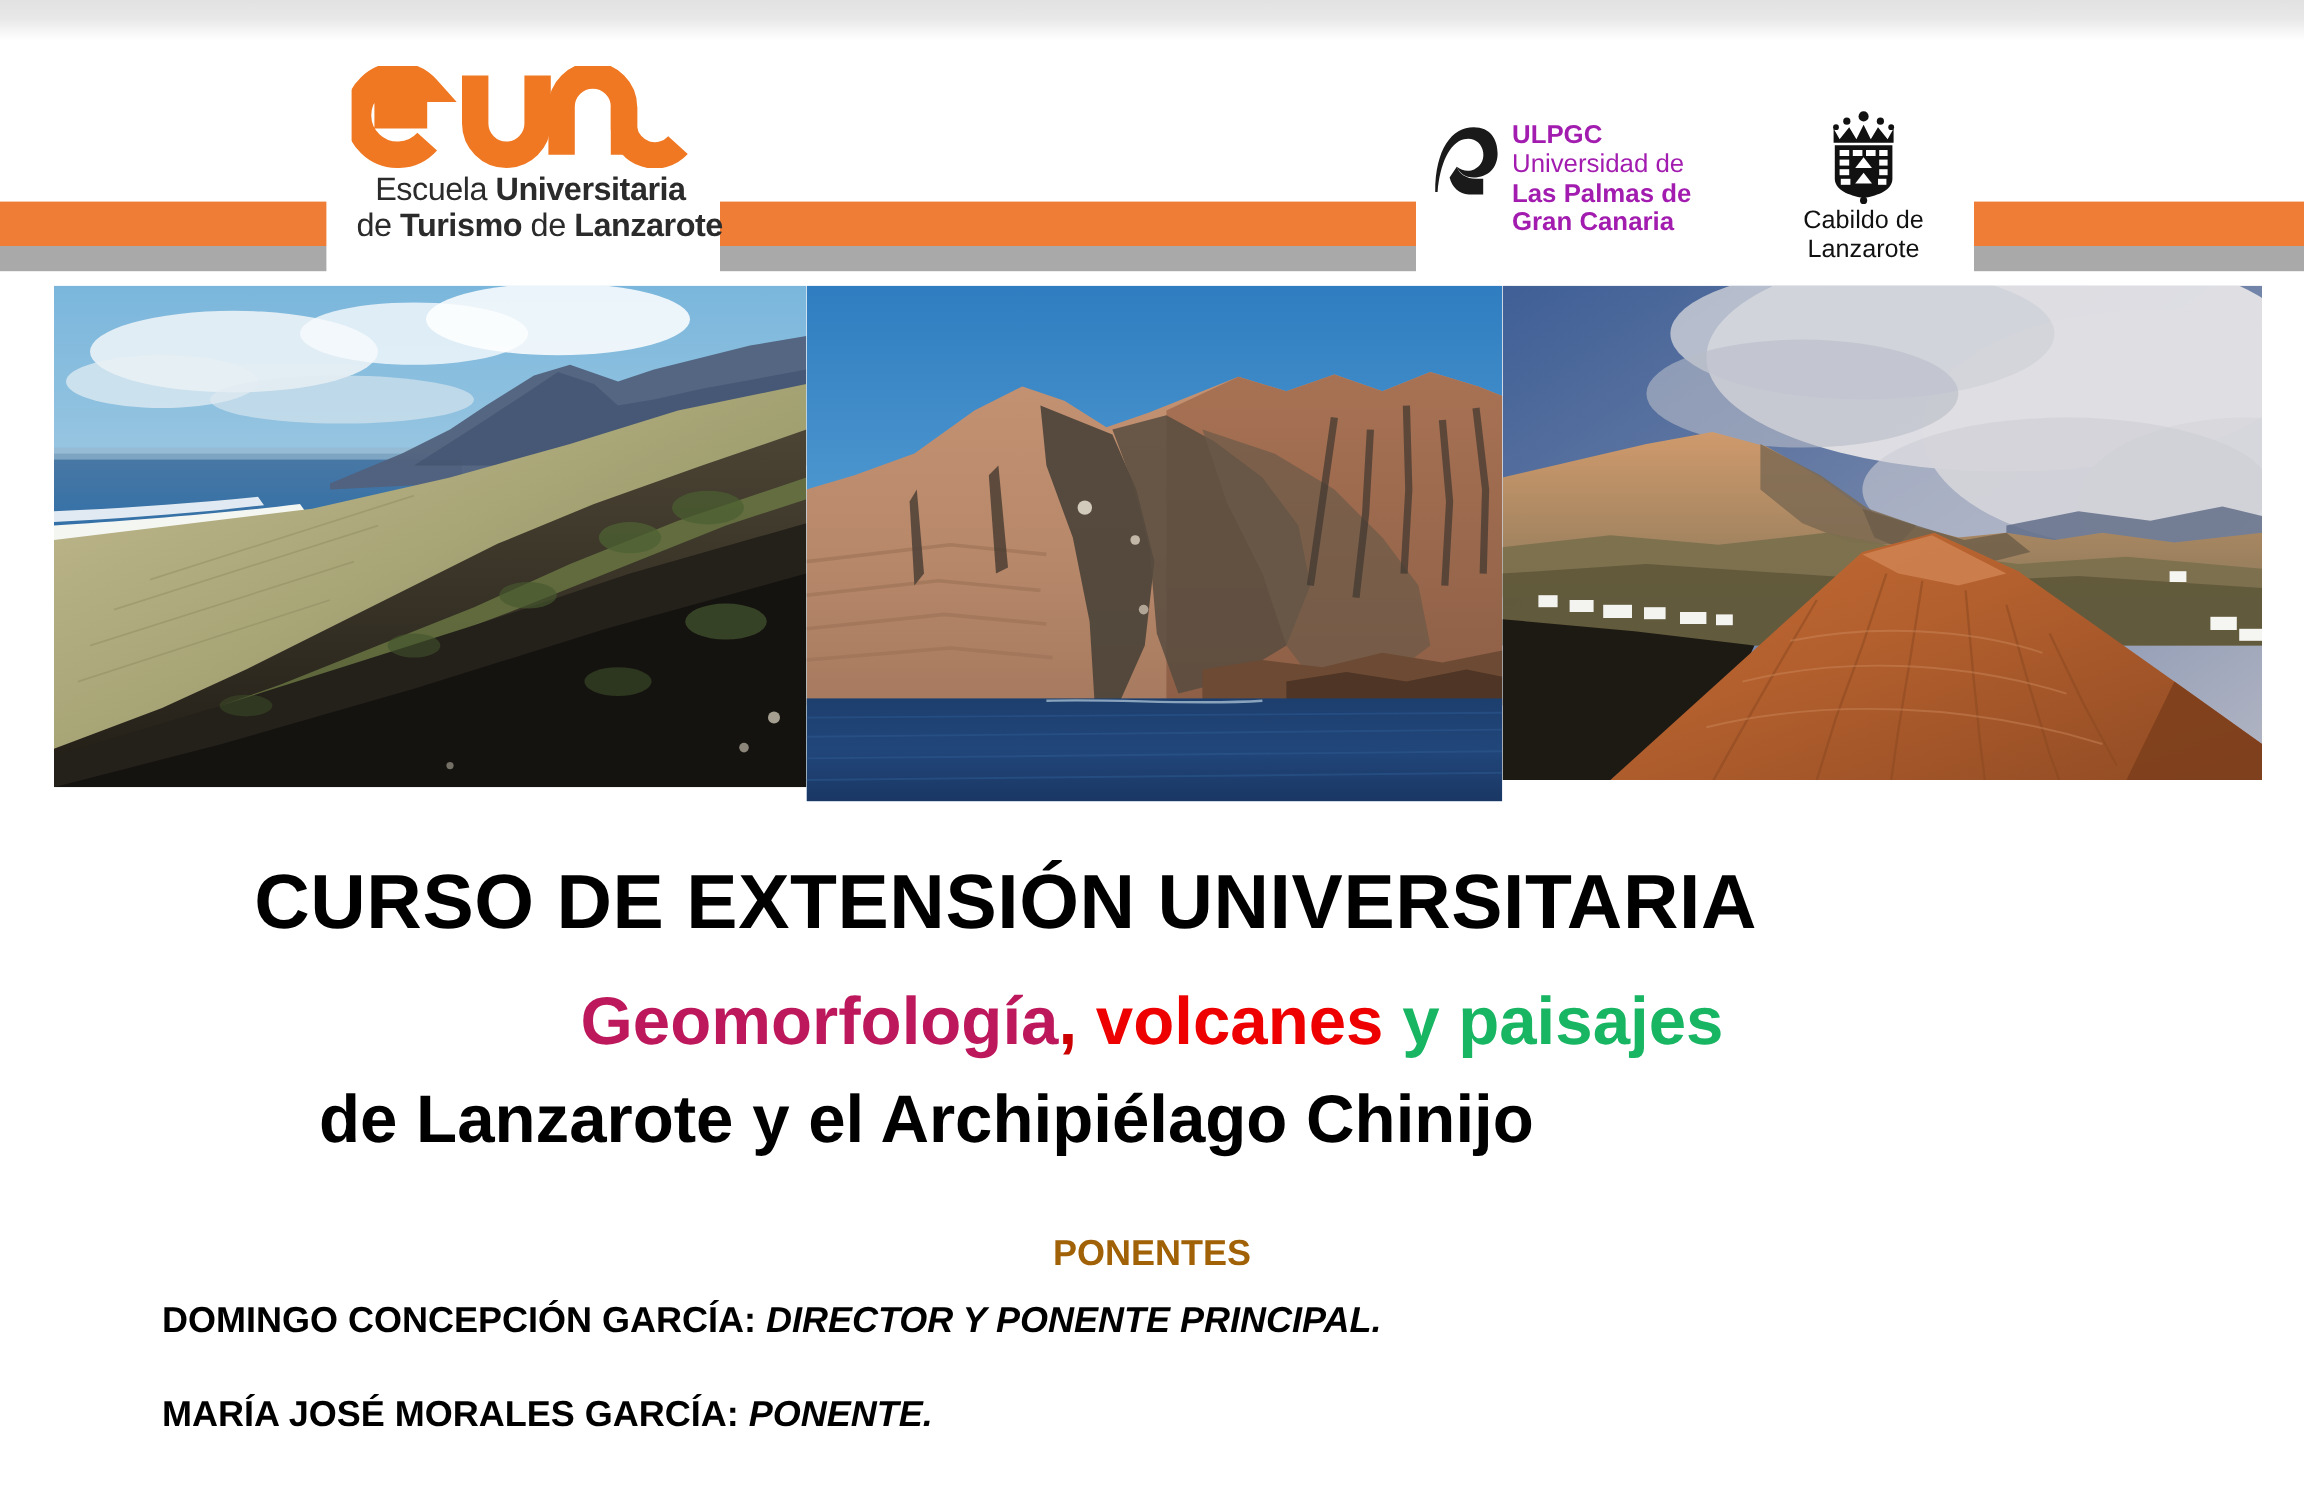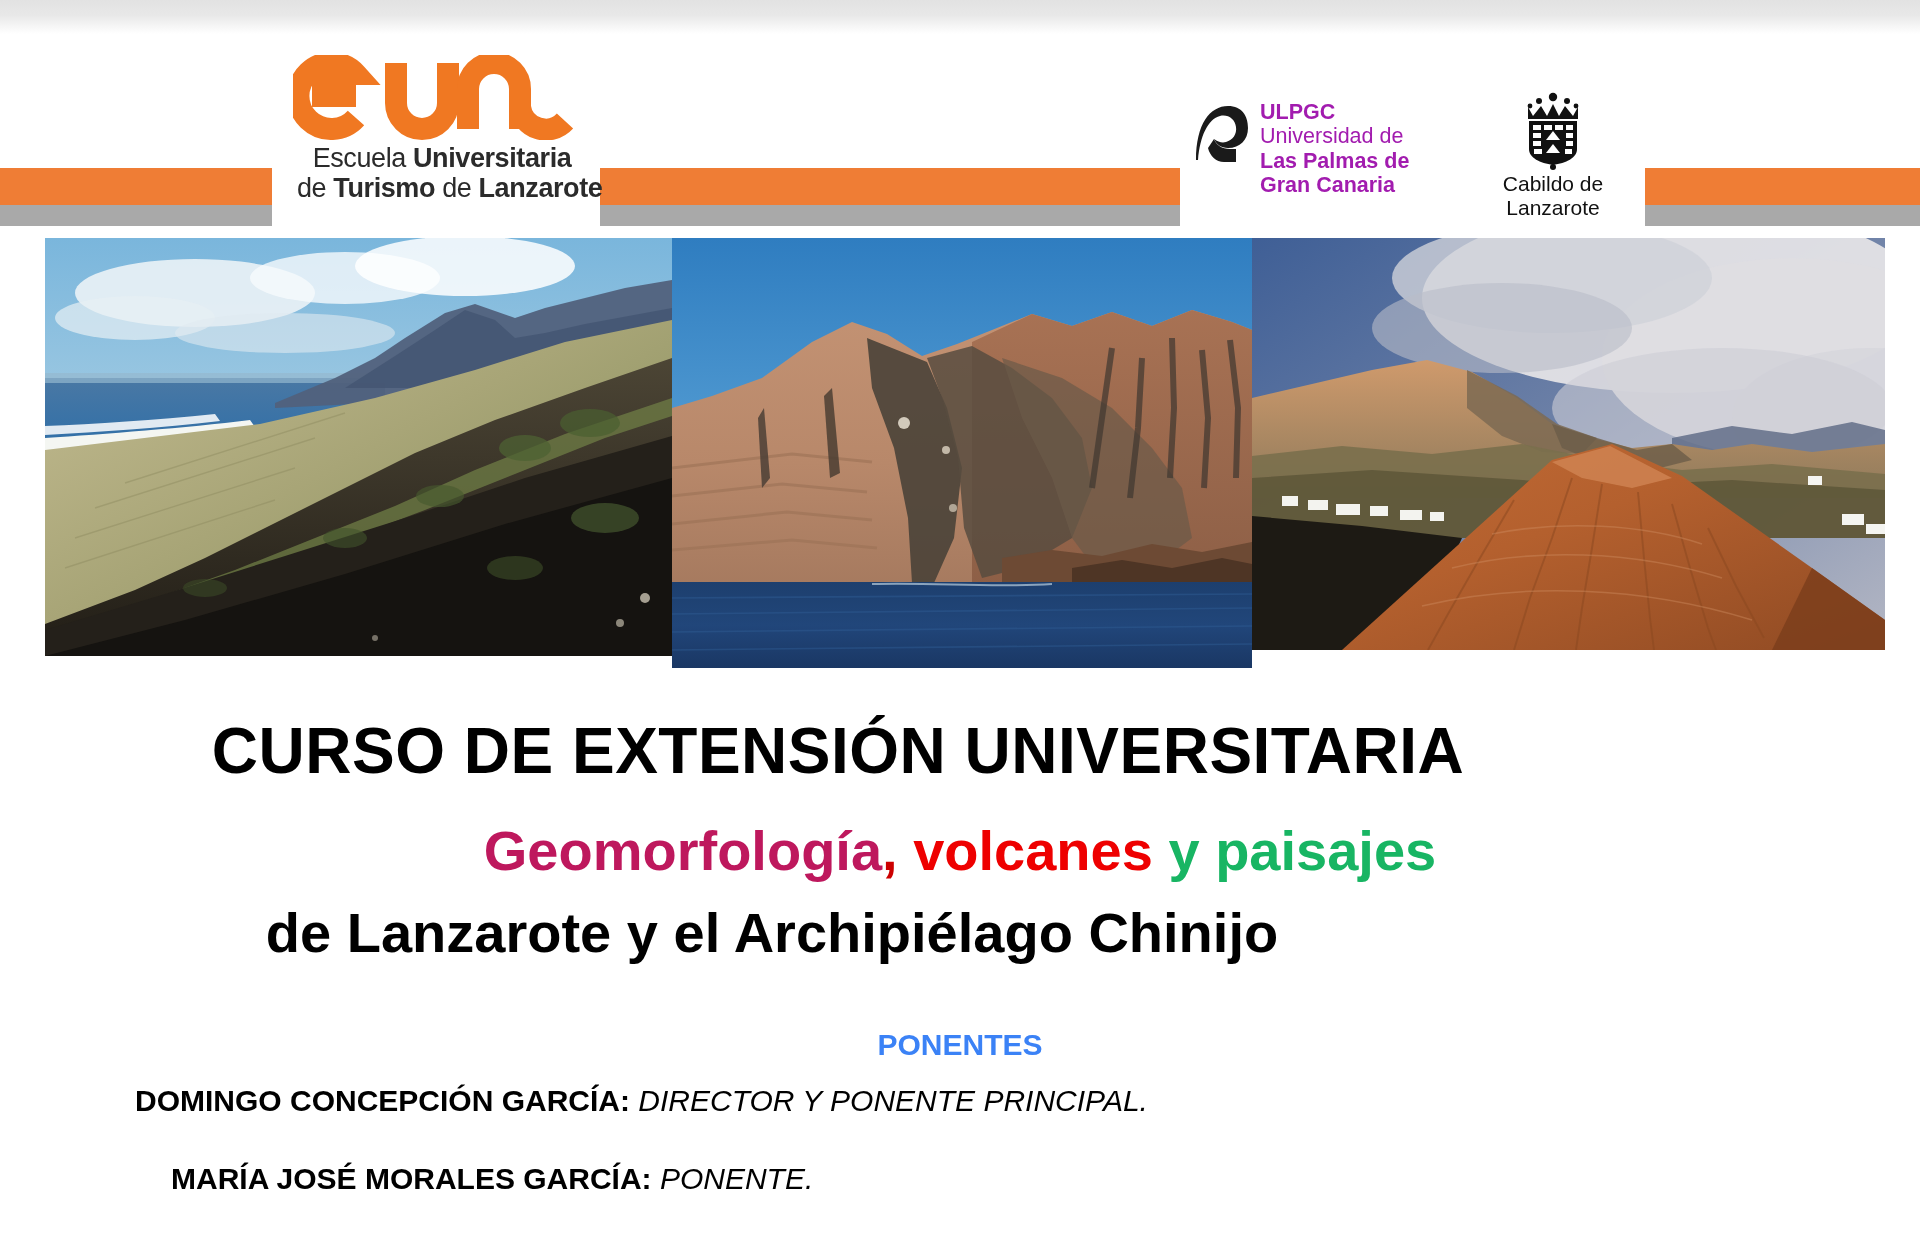--- a/index.html
+++ b/index.html
@@ -83,30 +83,30 @@
     text-align:center; font-size:56px; font-weight:700; color:#000;
     white-space:nowrap;
   }
   .sp-geo{ color:#be185d; }
   .sp-comma{ color:#cc0000; }
   .sp-vol{ color:#ee0000; }
   .sp-pai{ color:#18b563; }
 
   .ponentes-head{
     position:absolute; left:0; top:1028px; width:1920px;
-    text-align:center; font-size:30px; font-weight:700; color:#3b82f6;
+    text-align:center; font-size:30px; font-weight:700; color:#a16207;
   }
   .speaker{
     position:absolute; left:135px; width:1700px;
     font-size:30px; color:#000; white-space:nowrap;
   }
   .speaker .nm{ font-weight:700; }
-  .speaker .rl{ font-style:italic; font-weight:400; }
+  .speaker .rl{ font-style:italic; font-weight:700; }
   .sp-row1{ top:1084px; }
-  .sp-row2{ top:1162px;margin-left:36px; }
+  .sp-row2{ top:1162px; }
 </style>
 </head>
 <body>
 
 <div class="top-gradient"></div>
 
 <div class="band-seg seg-left">
   <div class="orange"></div>
   <div class="gray"></div>
 </div>

